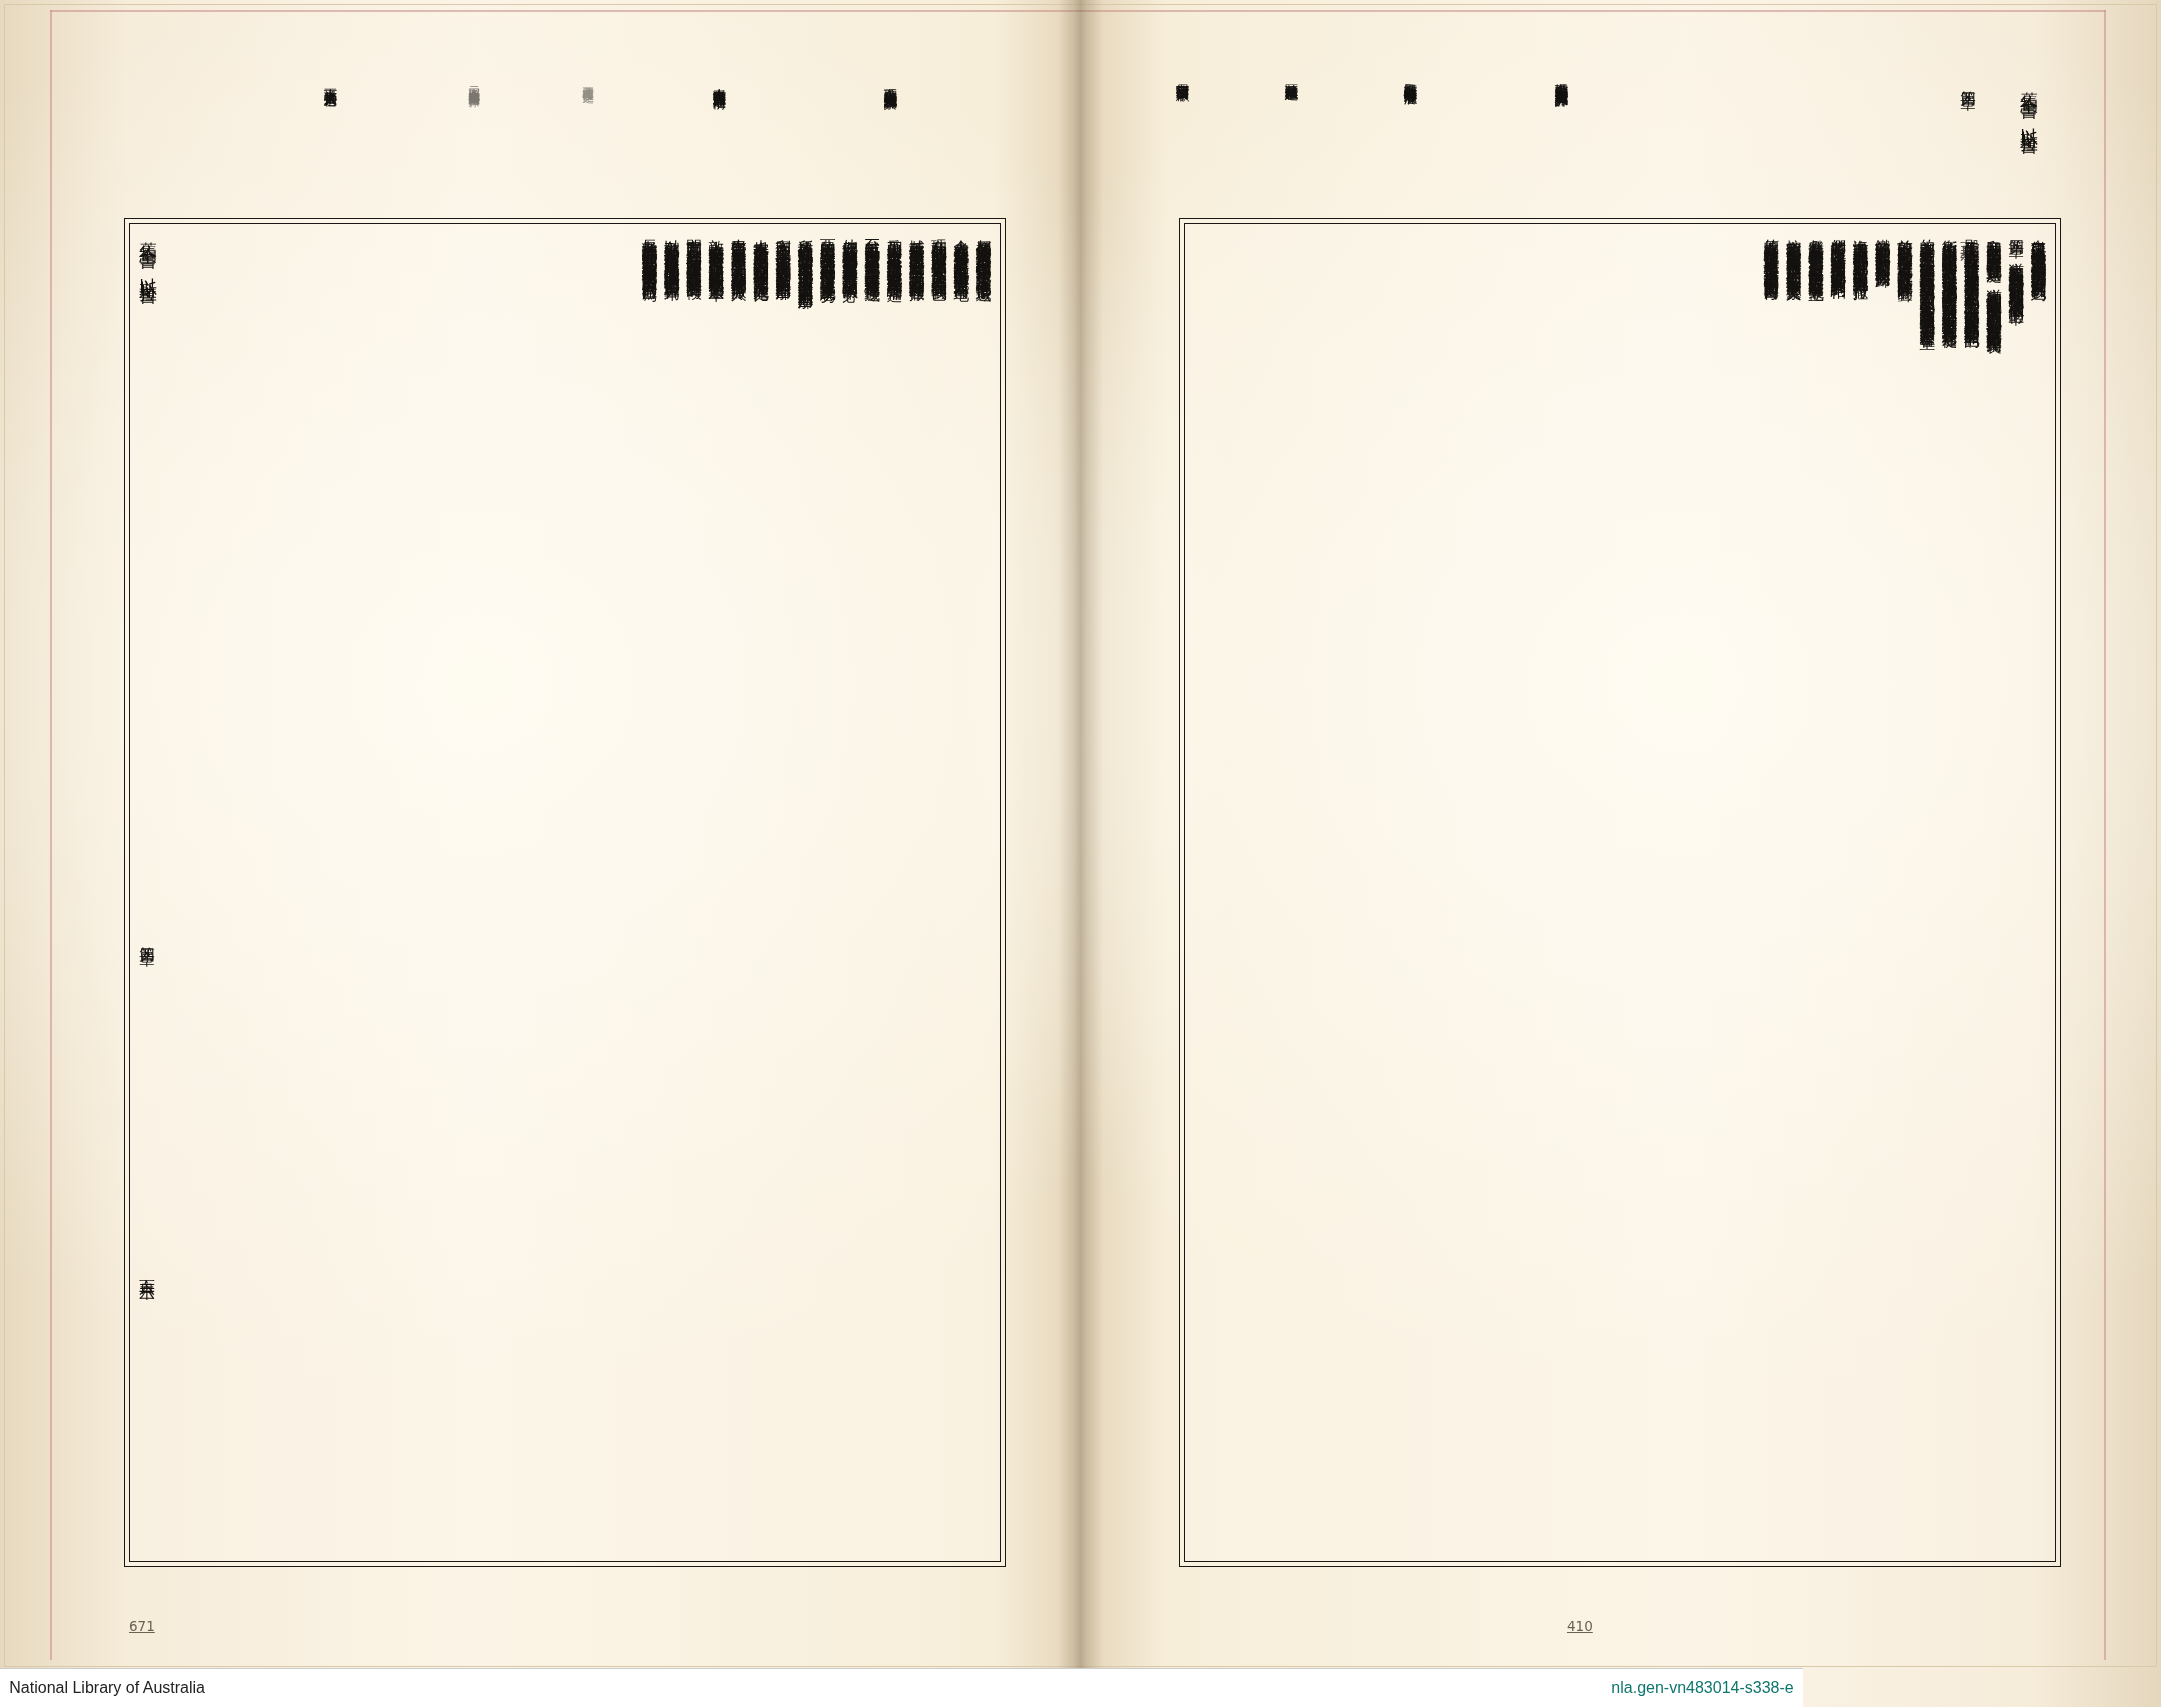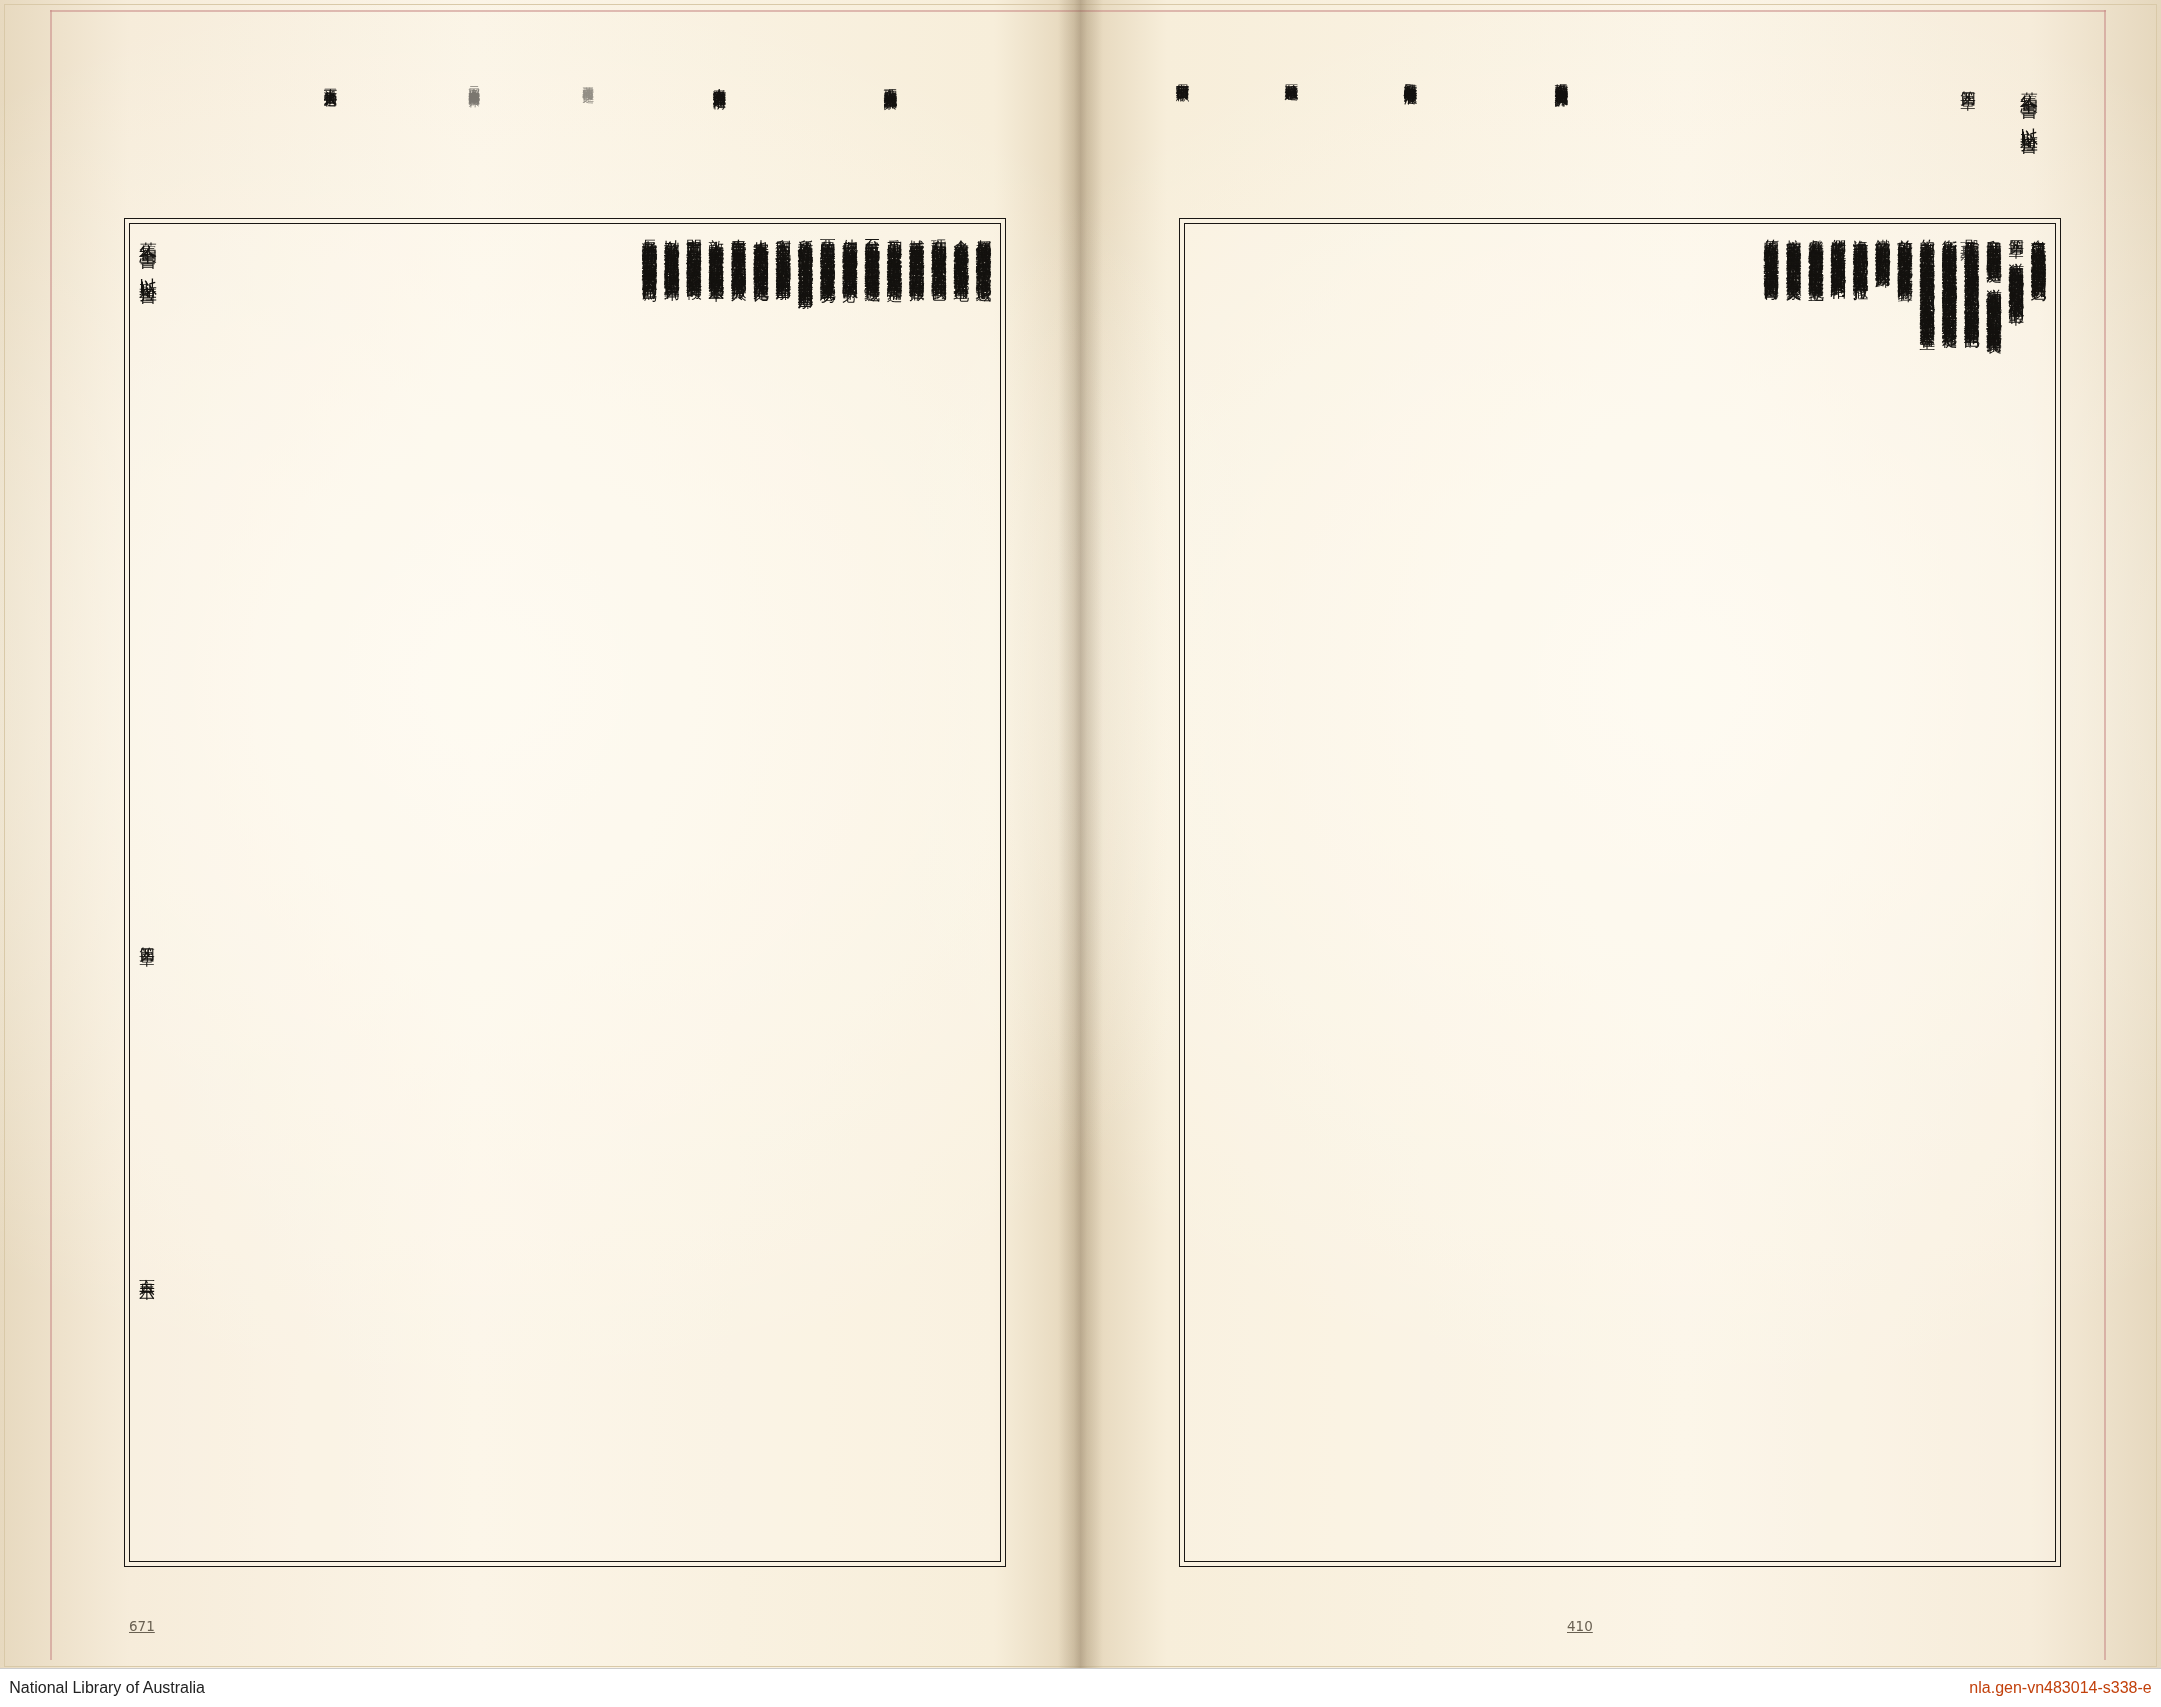--- a/index.html
+++ b/index.html
@@ -53,36 +53,36 @@
   .red-rule {
     position: absolute;
     background: #c98b86;
     opacity: 0.55;
   }
 
   
   #bottom-bar {
     position: absolute;
     left: 0; bottom: 0;
-    width: 2161px; height: 38px;
+    width: 1803px; height: 38px;
     background: #ffffff;
     border-top: 0.5px solid #cccccc;
   }
   #nla-credit {
     position: absolute;
     left: 9.3px; top: 10.4px;
     font-size: 16px;
     color: #222;
     font-family: "Liberation Sans", sans-serif;
   }
   #nla-id {
     position: absolute;
     right: 9.3px; top: 10.4px;
     font-size: 16px;
-    color: #c2410c;
+    color: #0f766e;
     font-family: "Liberation Sans", sans-serif;
   }
 
   
   .page-frame {
     position: absolute;
     border: 1.6px solid #1a1714;
     background: rgba(255,253,245,0.25);
     box-sizing: border-box;
   }

